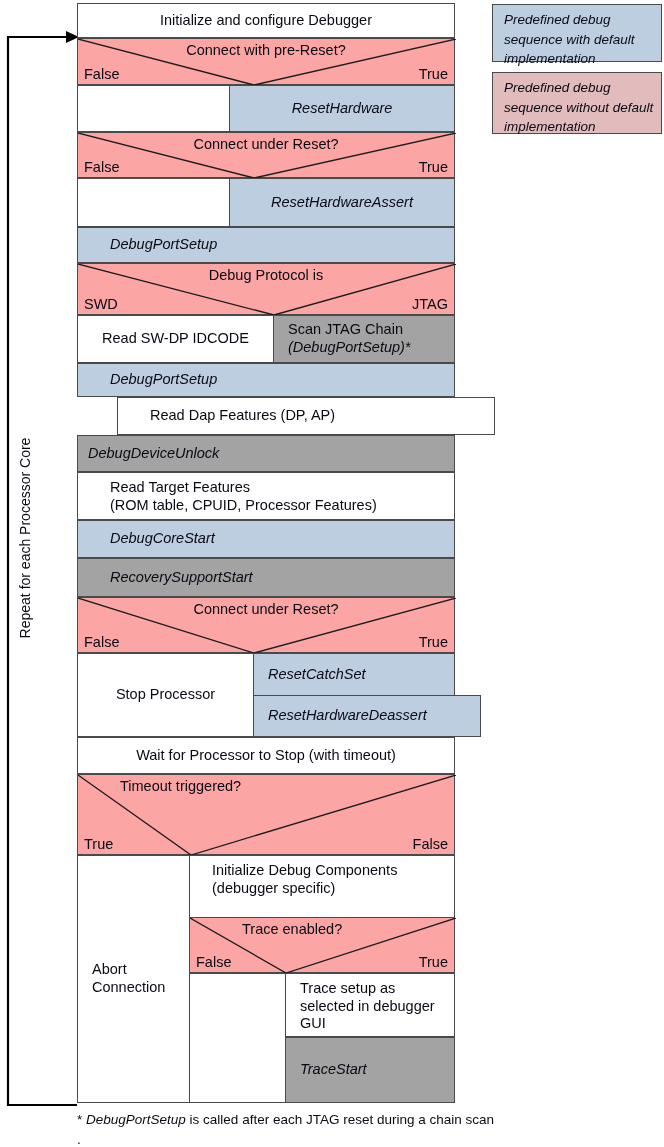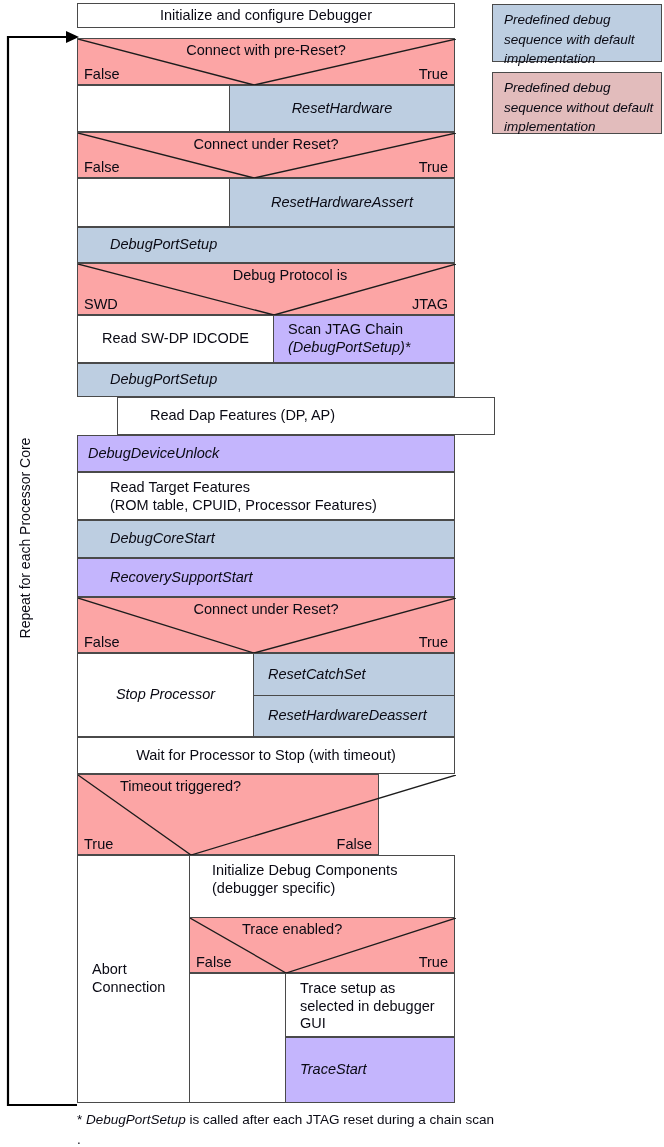--- a/index.html
+++ b/index.html
@@ -9,21 +9,21 @@
     color:#0a0a14;
   }
   #root{position:absolute;left:0;top:0;width:664px;height:1147px;}
 
   
   .cell{position:absolute;box-sizing:border-box;border:1px solid #4a4a4a;
         display:flex;align-items:center;font-size:14.5px;line-height:1.22;}
   .c-center{justify-content:center;text-align:center;}
   .c-left{justify-content:flex-start;text-align:left;padding-left:10px;}
   .blue{background:#bdcee1;}
-  .pink{background:#c4b5fd;}
+  .pink{background:#a3a3a3;}
   .white{background:#ffffff;}
   .seq{font-style:italic;}
 
   
   .decision{position:absolute;box-sizing:border-box;border:1px solid #4a4a4a;background:#fca5a5;}
   .decision svg{position:absolute;left:0;top:0;display:block;}
   .dq{position:absolute;width:100%;text-align:center;font-size:14.5px;top:3px;}
   .dlbl{position:absolute;font-size:14.5px;bottom:2px;}
   .dlbl.l{left:6px;}
   .dlbl.r{right:6px;}
@@ -50,21 +50,21 @@
 <body>
 
 <div id="root">
 
   <svg id="loop" viewBox="0 0 90 1115" width="90" height="1115">
     <polyline points="77,1105 8,1105 8,37 69,37" fill="none" stroke="#000" stroke-width="2.2"></polyline>
     <polygon points="79,37 66,31 66,43" fill="#000"></polygon>
   </svg>
   <div id="loop-label">Repeat for each Processor Core</div>
 
-  <div class="cell white c-center" style="left:77px;top:3px;width:378px;height:25px;text-align:right;">
+  <div class="cell white c-center" style="left:77px;top:3px;width:378px;height:35px;text-align:right;">
     <span>Initialize and configure Debugger</span>
   </div>
 
   <div class="decision" style="left:77px;top:38px;width:378px;height:47px;">
     <svg width="378" height="47" viewBox="0 0 378 47">
       <polyline points="0,0 176,46 378,0" fill="none" stroke="#1c1c1c" stroke-width="1.3"></polyline>
     </svg>
     <div class="dq">Connect with pre-Reset?</div>
     <div class="dlbl l">False</div>
     <div class="dlbl r">True</div>
@@ -86,21 +86,21 @@
 
   <div class="cell white" style="left:77px;top:178px;width:153px;height:49px;"></div>
   <div class="cell blue c-center seq" style="left:229px;top:178px;width:226px;height:49px;">
     <span>ResetHardwareAssert</span>
   </div>
 
   <div class="cell blue c-left seq" style="left:77px;top:227px;width:378px;height:36px;padding-left:32px;">
     <span>DebugPortSetup</span>
   </div>
 
-  <div class="decision" style="left:77px;top:263px;width:378px;height:52px;padding-left:24px;">
+  <div class="decision" style="left:77px;top:263px;width:378px;height:52px;">
     <svg width="378" height="52" viewBox="0 0 378 52">
       <polyline points="0,0 196,51 378,0" fill="none" stroke="#1c1c1c" stroke-width="1.3"></polyline>
     </svg>
     <div class="dq">Debug Protocol is</div>
     <div class="dlbl l">SWD</div>
     <div class="dlbl r">JTAG</div>
   </div>
 
   <div class="cell white c-center" style="left:77px;top:315px;width:197px;height:48px;">
     <span>Read SW-DP IDCODE</span>
@@ -139,35 +139,35 @@
 
   <div class="decision" style="left:77px;top:597px;width:378px;height:56px;">
     <svg width="378" height="56" viewBox="0 0 378 56">
       <polyline points="0,0 176,55 378,0" fill="none" stroke="#1c1c1c" stroke-width="1.3"></polyline>
     </svg>
     <div class="dq">Connect under Reset?</div>
     <div class="dlbl l">False</div>
     <div class="dlbl r">True</div>
   </div>
 
-  <div class="cell white c-center" style="left:77px;top:653px;width:177px;height:84px;font-style:italic;">
+  <div class="cell white c-center" style="left:77px;top:653px;width:177px;height:84px;">
     <span>Stop Processor</span>
   </div>
   <div class="cell blue c-left seq" style="left:253px;top:653px;width:202px;height:43px;padding-left:14px;">
     <span>ResetCatchSet</span>
   </div>
-  <div class="cell blue c-left seq" style="left:253px;top:695px;width:202px;height:42px;padding-left:14px;">
+  <div class="cell blue c-left seq" style="left:253px;top:695px;width:228px;height:42px;padding-left:14px;">
     <span>ResetHardwareDeassert</span>
   </div>
 
   <div class="cell white c-center" style="left:77px;top:737px;width:378px;height:37px;">
     <span>Wait for Processor to Stop (with timeout)</span>
   </div>
 
-  <div class="decision" style="left:77px;top:774px;width:302px;height:81px;">
+  <div class="decision" style="left:77px;top:774px;width:378px;height:81px;">
     <svg width="378" height="81" viewBox="0 0 378 81">
       <polyline points="0,0 113,80 378,0" fill="none" stroke="#1c1c1c" stroke-width="1.3"></polyline>
     </svg>
     <div class="dq" style="text-align:left;padding-left:42px;">Timeout triggered?</div>
     <div class="dlbl l">True</div>
     <div class="dlbl r">False</div>
   </div>
 
   <div class="cell white" style="left:77px;top:855px;width:113px;height:248px;
               display:block;padding:105px 0 0 14px;">

